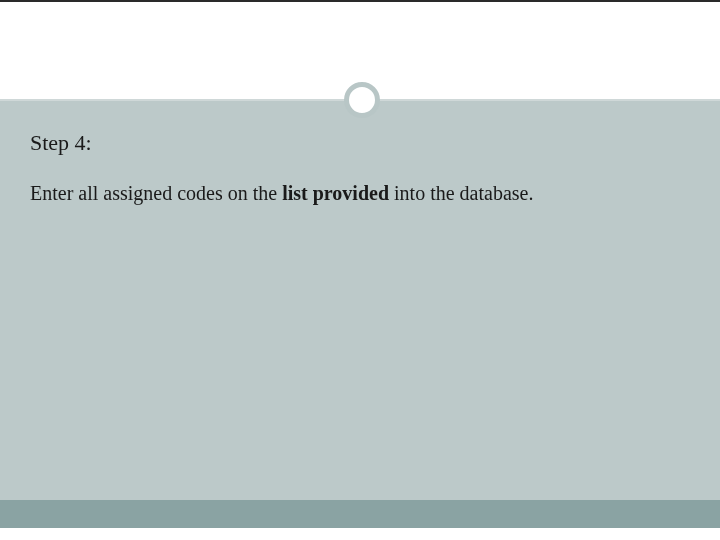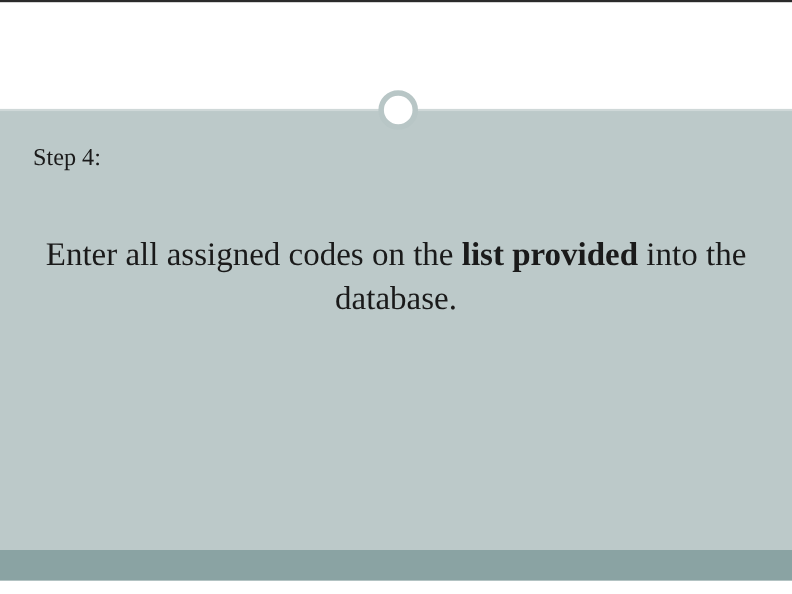--- a/index.html
+++ b/index.html
@@ -70,26 +70,25 @@
     position: absolute;
     top: 128px;
     left: 30px;
     width: 660px;
     color: #1a1a1a;
     font-size: 22px;
     line-height: 1.35;
   }
   .step-title {
     font-size: 22px;
-    margin-bottom: 54px;
+    margin-bottom: 22px;
     font-weight: normal;
   }
   .body-text {
-    font-size: 30px;
-    text-align: center;
+    font-size: 20px;
   }
   .bold { font-weight: bold; }
 </style>
 </head>
 <body>
 
 <div class="slide">
   <div class="header-band"></div>
   <div class="body-band"></div>
   <div class="footer-band"></div>

